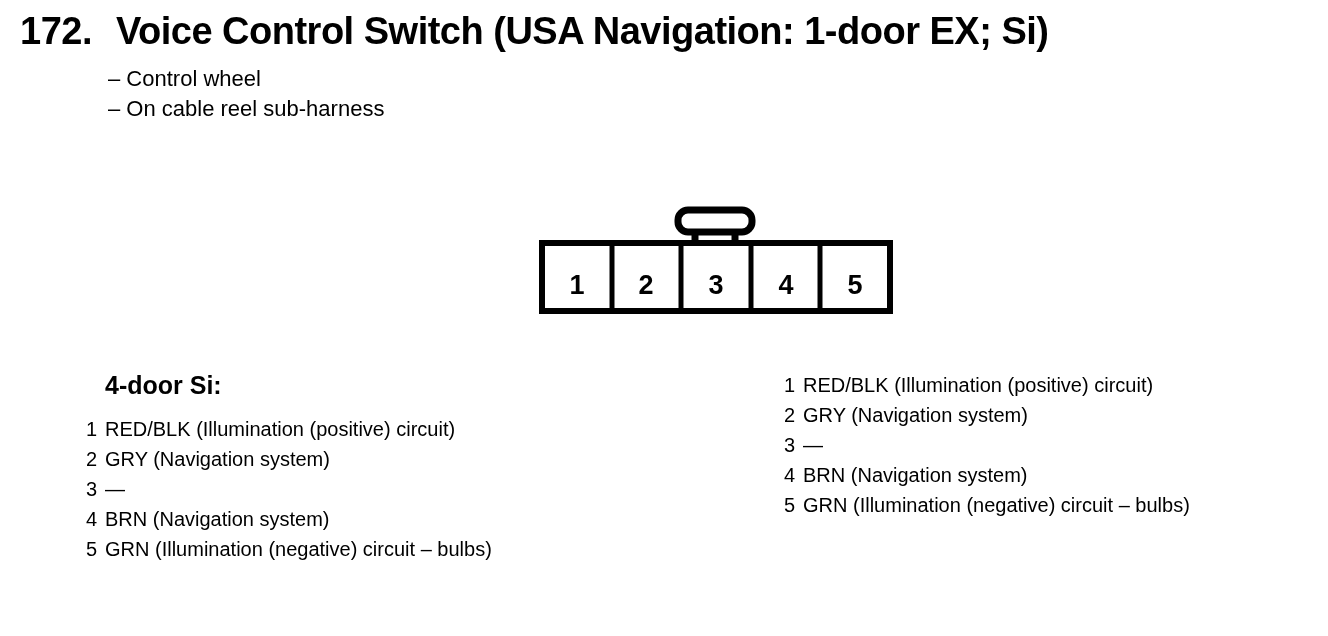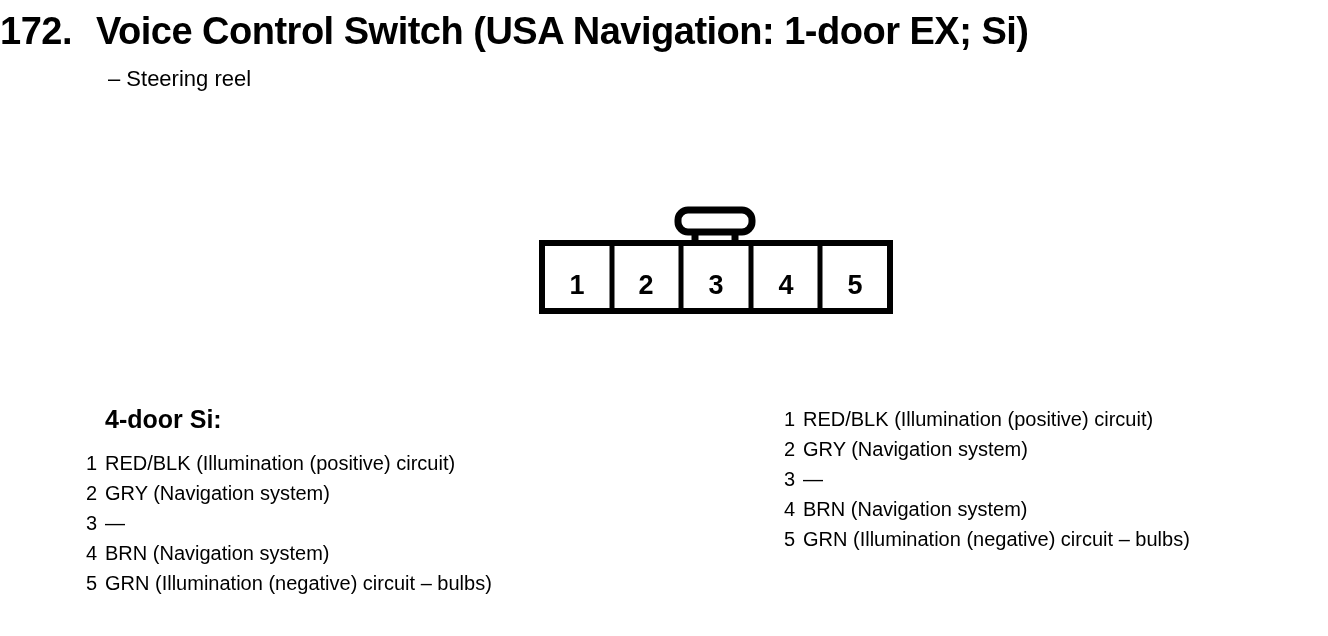--- a/index.html
+++ b/index.html
@@ -7,21 +7,21 @@
   body {
     position:relative;
     background:#ffffff;
     color:#000000;
     font-family:"Liberation Sans", sans-serif;
     overflow:hidden;
   }
 
   
   .title-row {
-    position:absolute; left:0; top:10px;
+    position:absolute; left:20px; top:10px;
     display:flex; align-items:baseline;
     font-weight:bold; font-size:38px; letter-spacing:-0.5px;
     white-space:nowrap;
     text-align:right;
   }
   .title-num { margin-right:24px; }
 
   
   .notes {
     position:absolute; left:108px; top:64px;
@@ -34,41 +34,42 @@
     position:absolute; left:538px; top:205px;
     width:356px; height:110px;
   }
   .connector svg { display:block; }
   .pin-cell-num {
     font-family:"Liberation Sans", sans-serif;
     font-size:27px; font-weight:bold;
   }
 
   
-  .col { position:absolute; top:370px; white-space:nowrap;margin-top:34px; }
+  .col { position:absolute; top:370px; white-space:nowrap; }
   .col-left  { left:86px;  }
   .col-right { left:784px; }
   .col-header {
     font-size:25px; font-weight:bold; line-height:30px;
     margin-left:19px; margin-bottom:14px;
   }
   .pin-row { display:flex; font-size:20px; line-height:30px; }
   .pin-num  { width:15px; flex-shrink:0; }
   .pin-desc { margin-left:4px; }
 </style>
 </head>
 <body>
 
 <div class="title-row">
   <span class="title-num">172.</span>
   <span>Voice Control Switch (USA Navigation: 1-door EX; Si)</span>
 </div>
 
 <div class="notes">
-  <div>– Steering reel</div>
+  <div>– Control wheel</div>
+  <div>– On cable reel sub-harness</div>
 </div>
 
 <div class="connector">
   <svg width="356" height="110" viewBox="0 0 356 110">
 
     <g>
       <rect x="140" y="5" width="74" height="22" rx="10" fill="#ffffff" stroke="#000000" stroke-width="7"></rect>
       <line x1="157" y1="25" x2="157" y2="41" stroke="#000000" stroke-width="7"></line>
       <line x1="197" y1="25" x2="197" y2="41" stroke="#000000" stroke-width="7"></line>
     </g>

